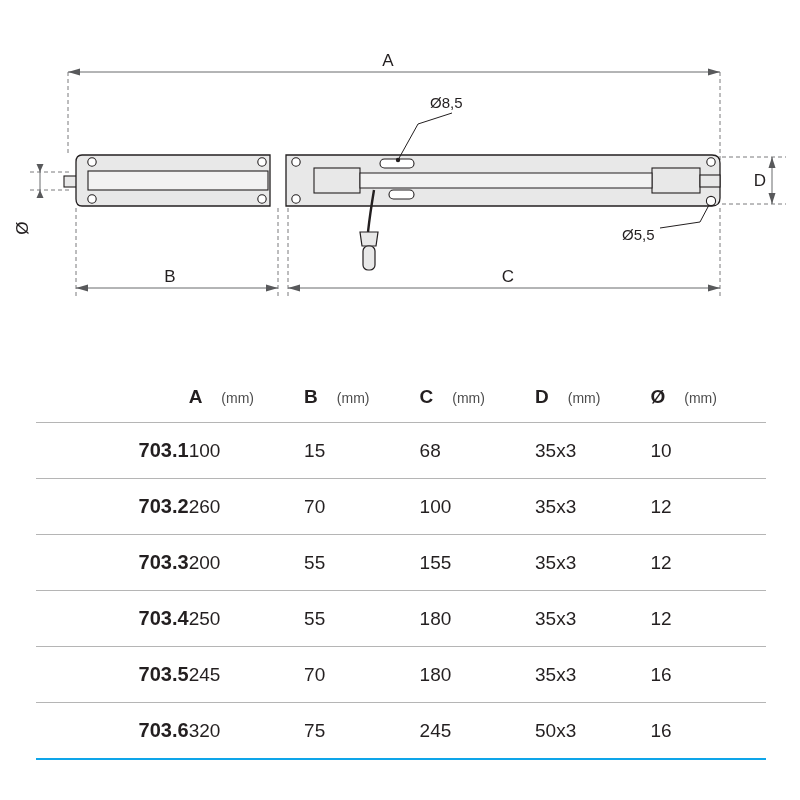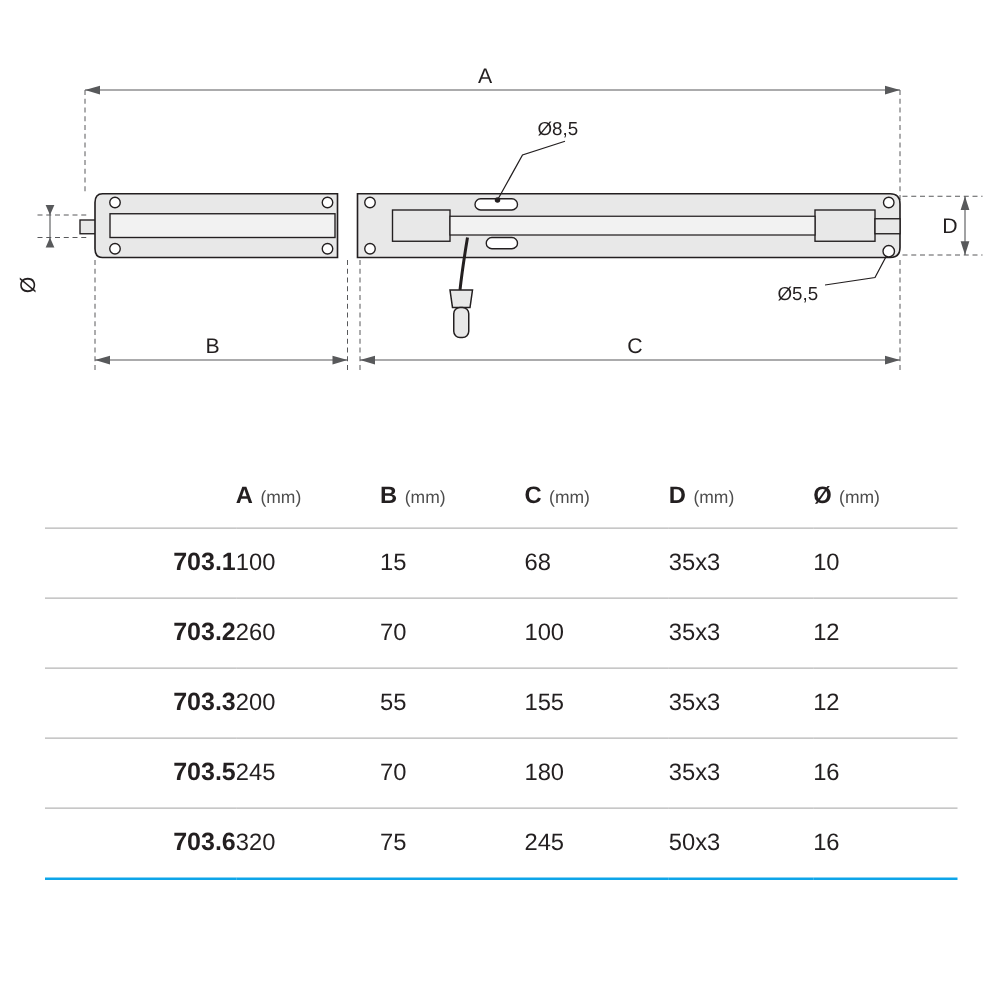--- a/index.html
+++ b/index.html
@@ -48,21 +48,21 @@
     padding: 0 0 14px 0;
     font-weight: bold;
     font-size: 19px;
     color: #231f20;
     vertical-align: bottom;
   }
   table.spec thead th .unit {
     font-weight: normal;
     font-size: 14px;
     color: #4d4d4d;
-    margin-left: 6px;
+    margin-left: 19px;
   }
   table.spec thead tr th:first-child { padding-left: 4px; }
 
   table.spec tbody td {
     border-top: 1px solid #b5b5b5;
     padding: 16px 0 16px 0;
     font-size: 19px;
     color: #231f20;
     height: 22px;
   }
@@ -250,20 +250,28 @@
       </tr>
       <tr>
         <td class="code">703.3</td>
         <td>200</td>
         <td>55</td>
         <td>155</td>
         <td>35x3</td>
         <td>12</td>
       </tr>
       <tr>
+        <td class="code">703.4</td>
+        <td>250</td>
+        <td>55</td>
+        <td>180</td>
+        <td>35x3</td>
+        <td>12</td>
+      </tr>
+      <tr>
         <td class="code">703.5</td>
         <td>245</td>
         <td>70</td>
         <td>180</td>
         <td>35x3</td>
         <td>16</td>
       </tr>
       <tr>
         <td class="code">703.6</td>
         <td>320</td>

